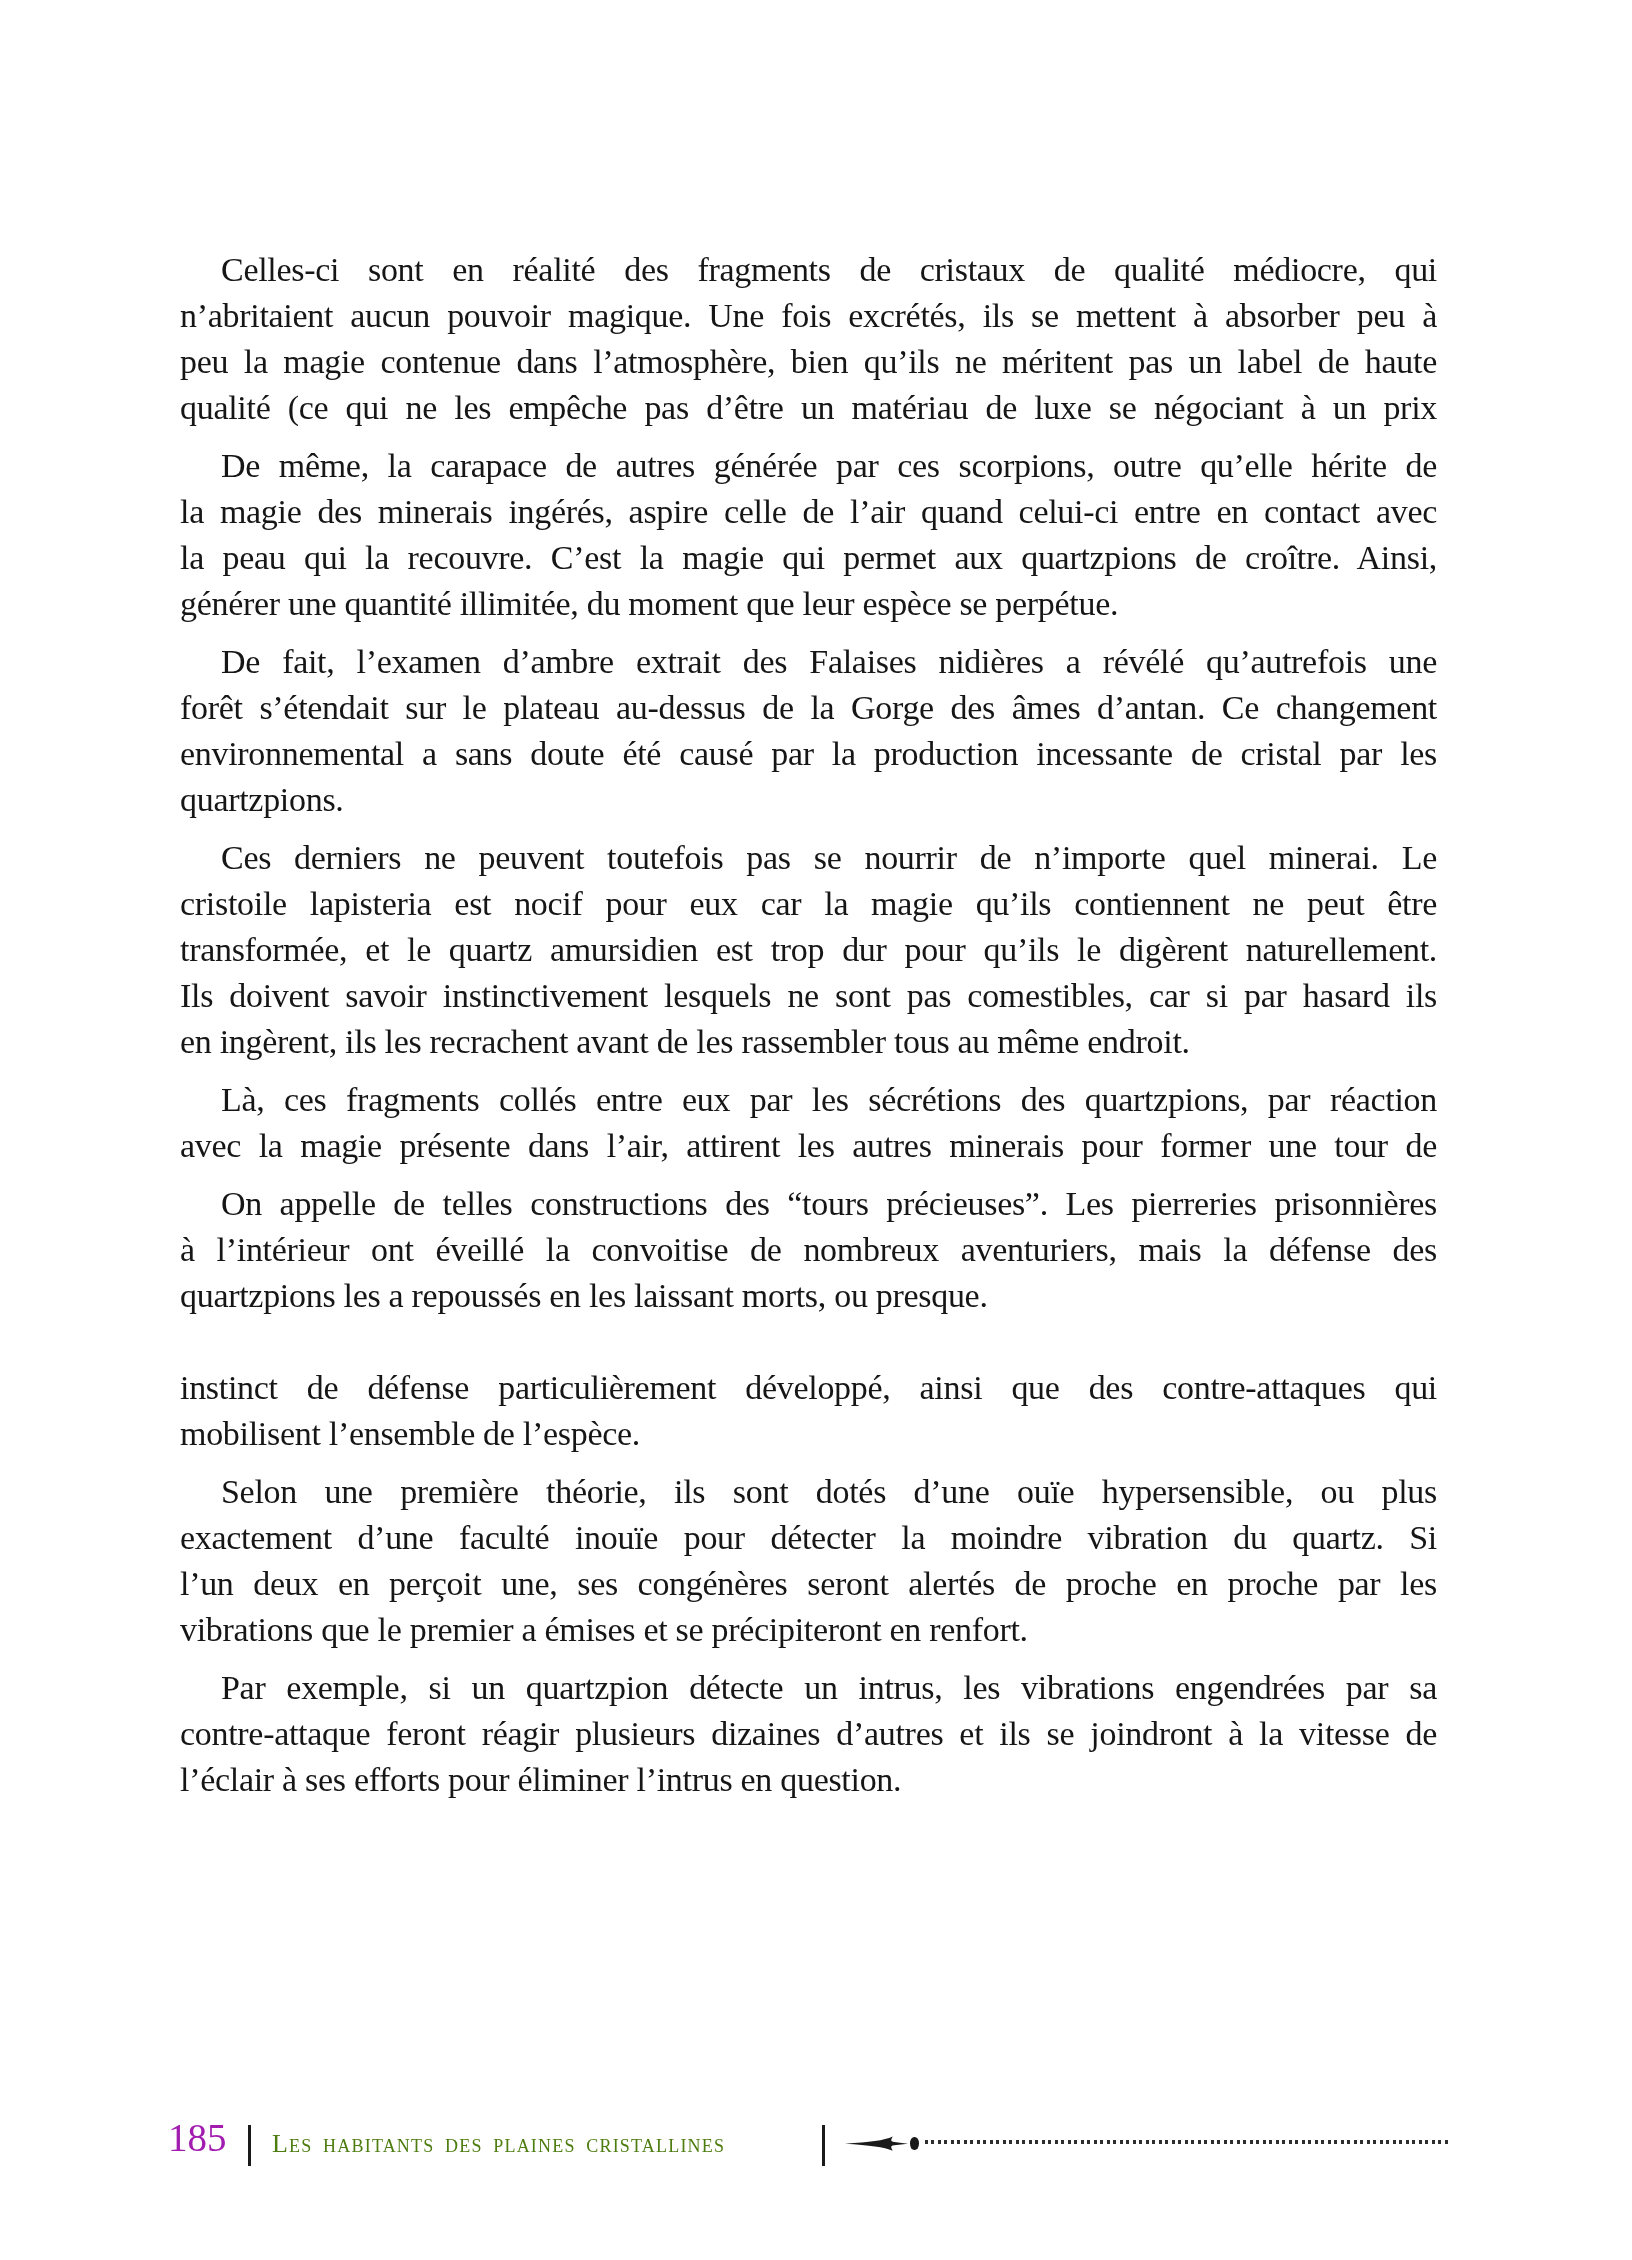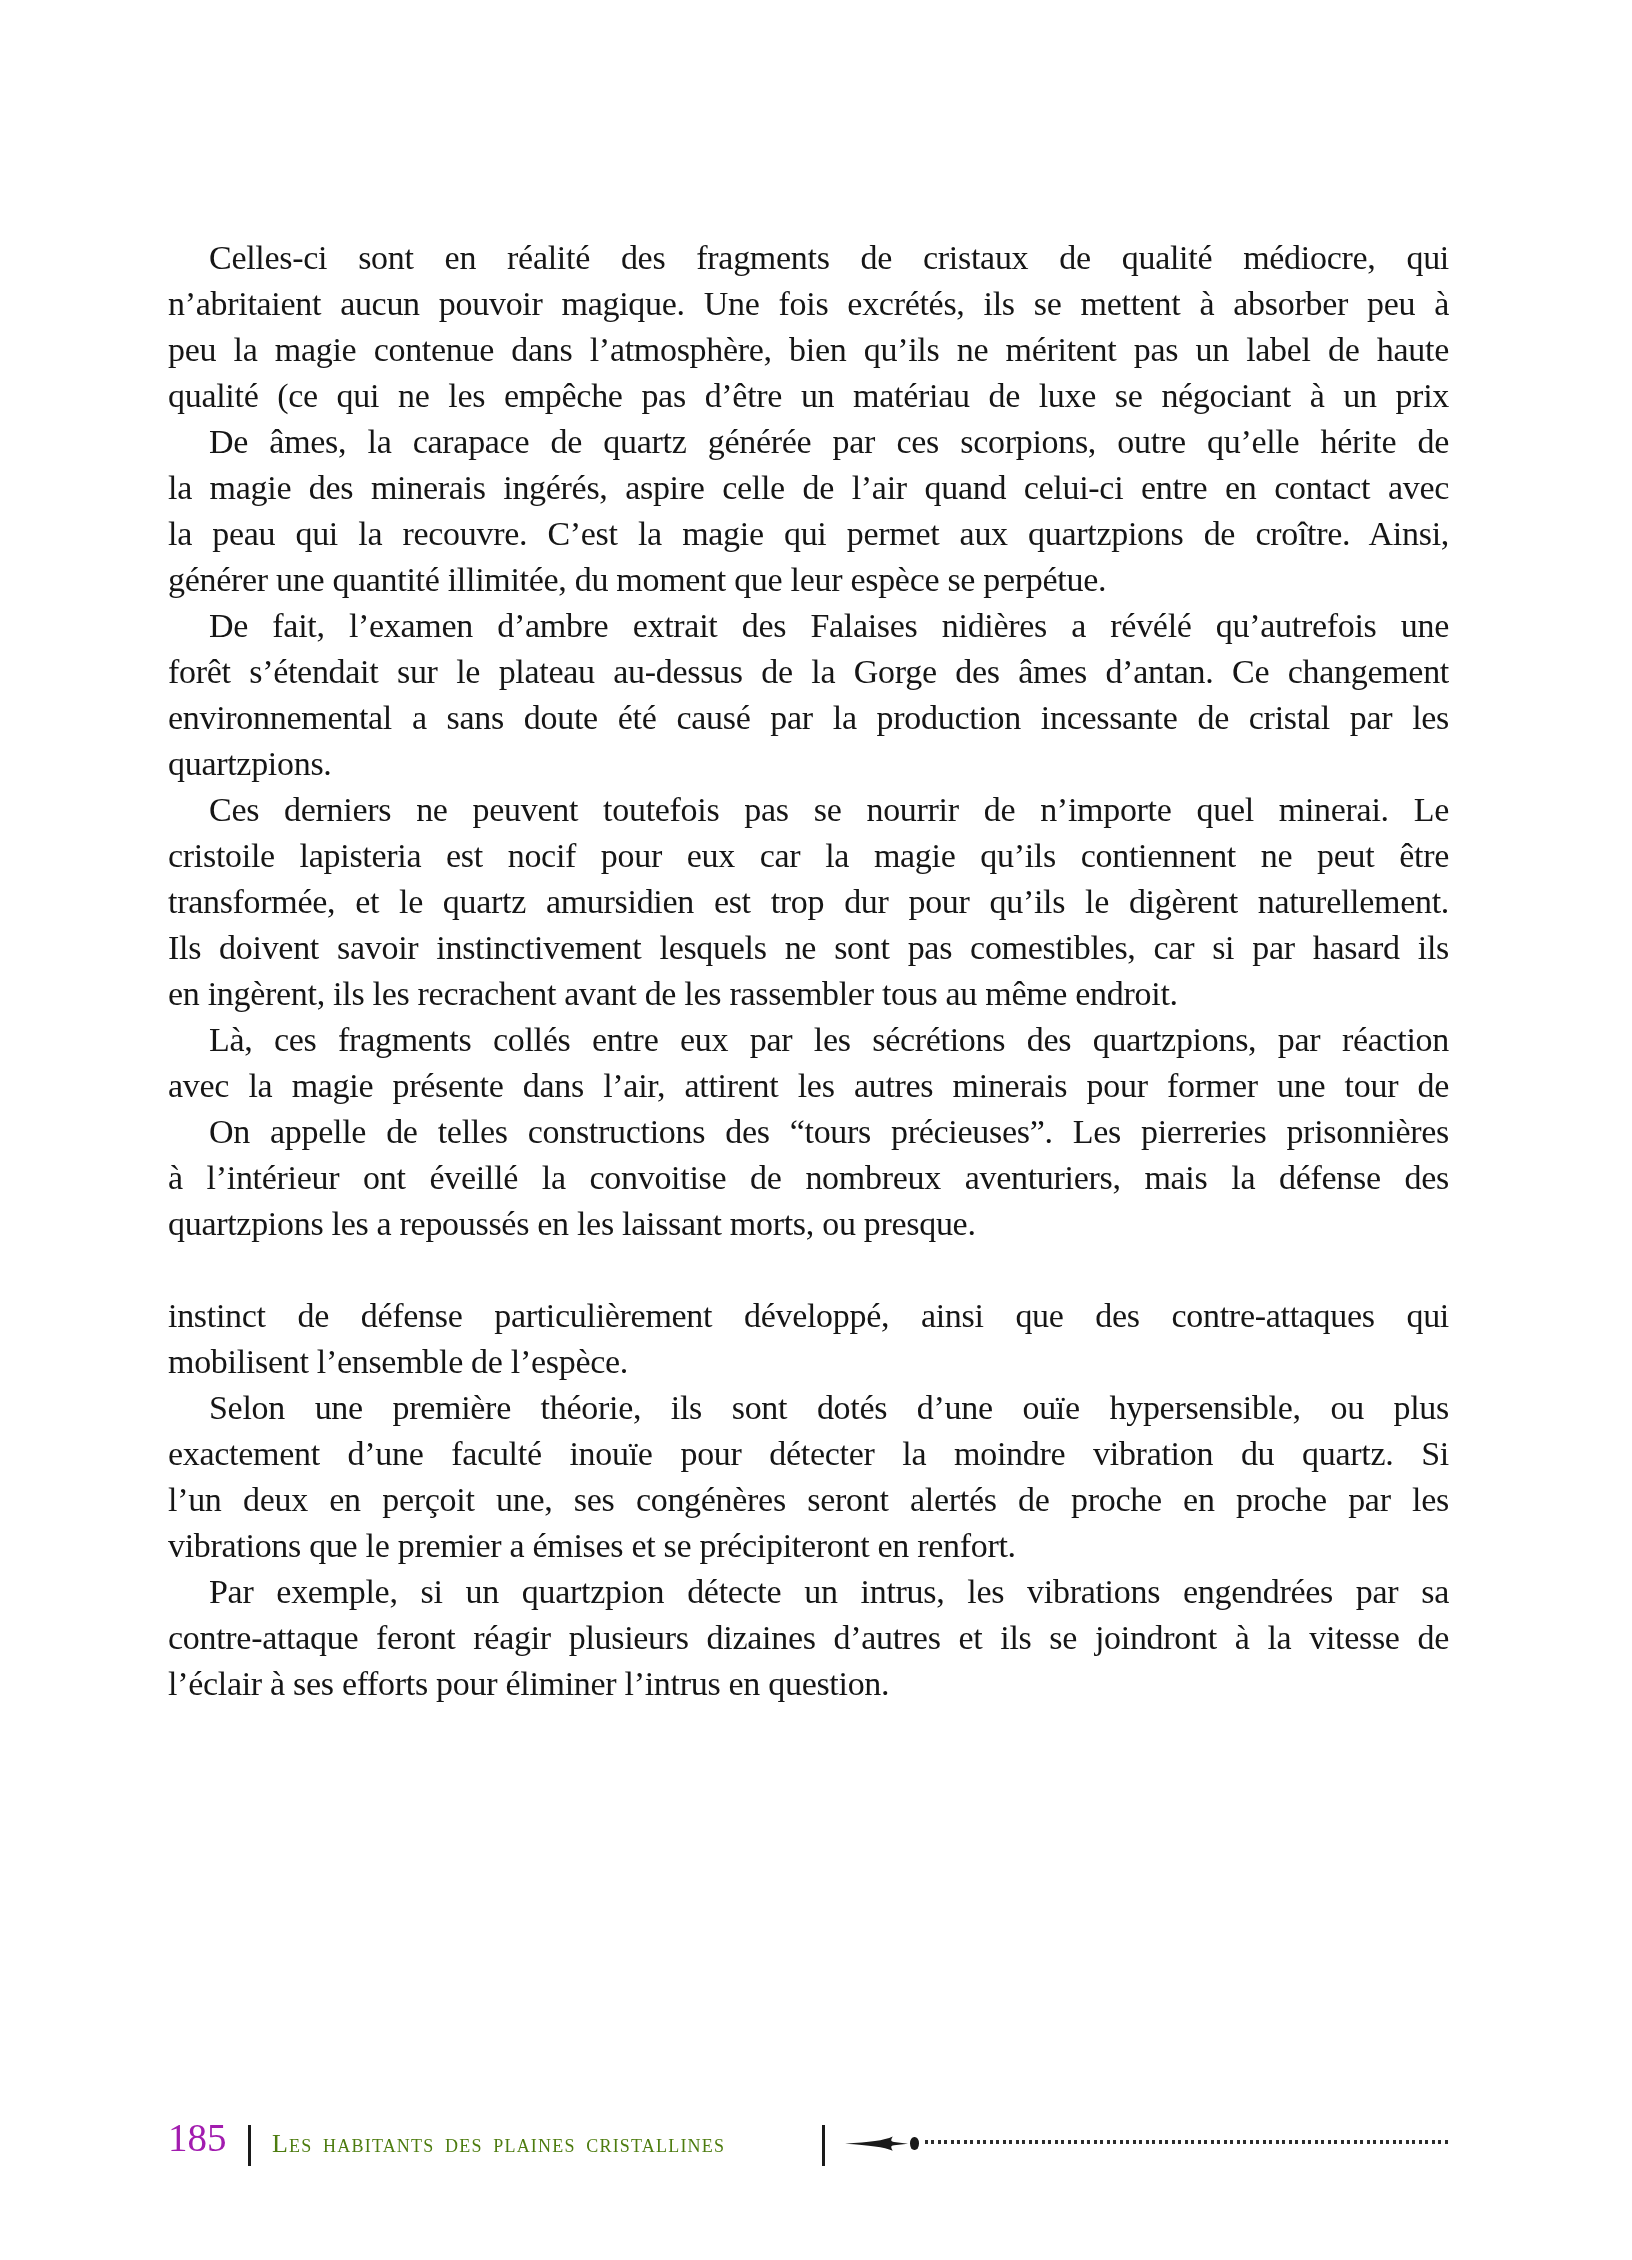--- a/index.html
+++ b/index.html
@@ -20,21 +20,21 @@
   
   .text-block {
     position: absolute;
     left: 168px;
     top: 235px;
     width: 1281px;
     font-size: 34px;
     line-height: 46px;
     letter-spacing: -0.3px;
   }
-  .para { margin: 0; }
+  .para { margin: 12px; }
   .para.break-before { margin-top: 46px; }
   .line {
     white-space: nowrap;
     text-align: justify;
     text-align-last: justify;
   }
   .line.final { text-align-last: left; }
   .line.first { text-indent: 41px; }
 
   
@@ -98,21 +98,21 @@
 <div class="page">
 
   <main class="text-block">
       <div class="para">
         <div class="line first">Celles-ci sont en réalité des fragments de cristaux de qualité médiocre, qui</div>
         <div class="line">n’abritaient aucun pouvoir magique. Une fois excrétés, ils se mettent à absorber peu à</div>
         <div class="line">peu la magie contenue dans l’atmosphère, bien qu’ils ne méritent pas un label de haute</div>
         <div class="line">qualité (ce qui ne les empêche pas d’être un matériau de luxe se négociant à un prix</div>
       </div>
       <div class="para">
-        <div class="line first">De âmes, la carapace de quartz générée par ces scorpions, outre qu’elle hérite de</div>
+        <div class="line first">De même, la carapace de autres générée par ces scorpions, outre qu’elle hérite de</div>
         <div class="line">la magie des minerais ingérés, aspire celle de l’air quand celui-ci entre en contact avec</div>
         <div class="line">la peau qui la recouvre. C’est la magie qui permet aux quartzpions de croître. Ainsi,</div>
         <div class="line final">générer une quantité illimitée, du moment que leur espèce se perpétue.</div>
       </div>
       <div class="para">
         <div class="line first">De fait, l’examen d’ambre extrait des Falaises nidières a révélé qu’autrefois une</div>
         <div class="line">forêt s’étendait sur le plateau au-dessus de la Gorge des âmes d’antan. Ce changement</div>
         <div class="line">environnemental a sans doute été causé par la production incessante de cristal par les</div>
         <div class="line final">quartzpions.</div>
       </div>

